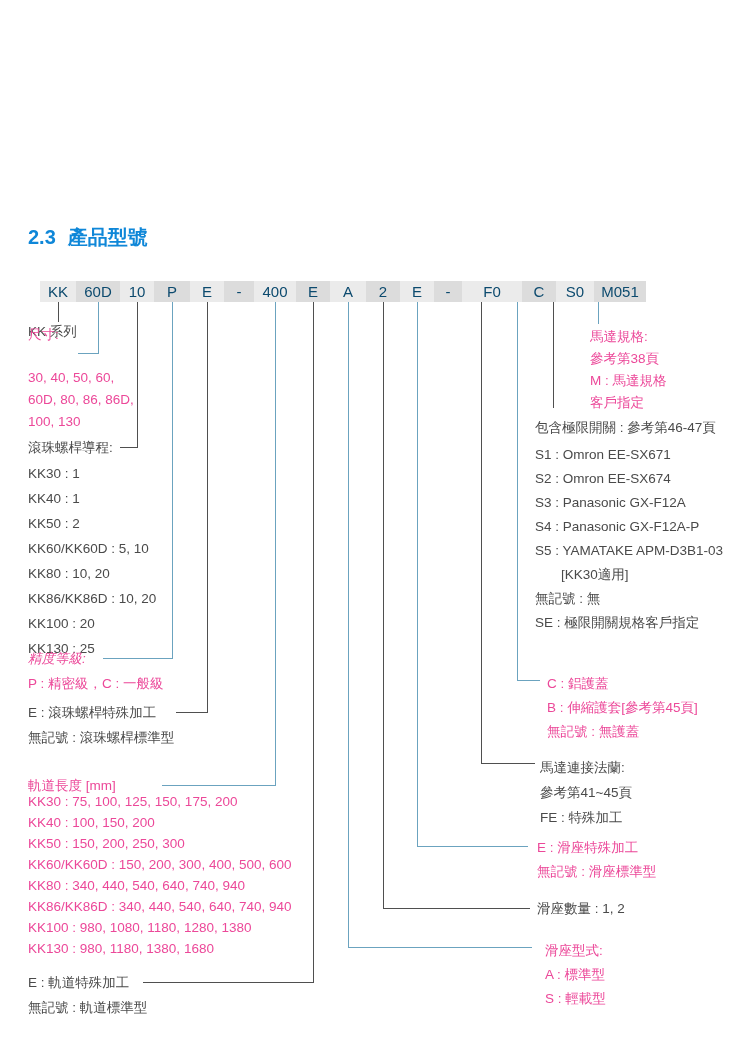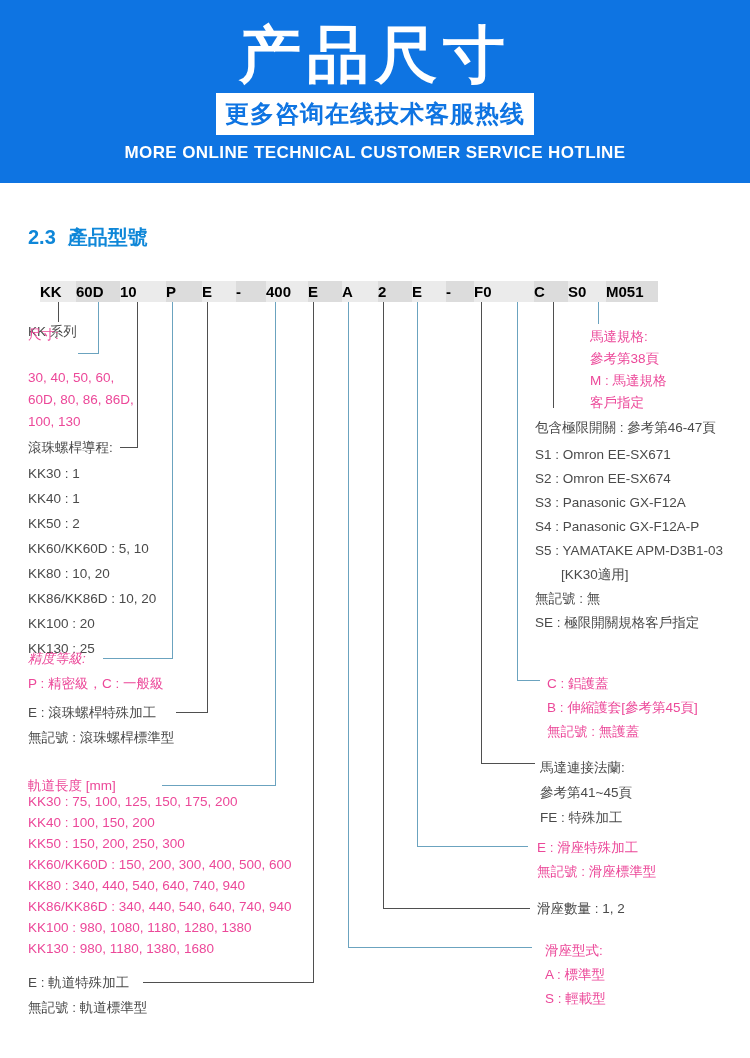--- a/index.html
+++ b/index.html
@@ -37,57 +37,50 @@
     position:absolute; left:28px; top:224px;
     color:#0f87d8; font-size:20px; font-weight:bold;
   }
   .section-title .num { margin-right:12px; }
   
   .model-row {
     position:absolute; left:40px; top:281px; height:21px;
     display:flex; align-items:center;
   }
   .seg {
-    display:inline-block; height:21px; line-height:21px; text-align:left;
-    font-size:15px; font-weight:bold; color:#000000;
+    display:inline-block; height:21px; line-height:21px; text-align:center;
+    font-size:15px; font-weight:normal; color:#0c4a6e;
     background:#ebebeb;
   }
   .seg:nth-child(even) { background:#dcdcdc; }
   
   .vl { position:absolute; width:1px; }
   .hl { position:absolute; height:1px; }
   .c-dark { background:#4f4f4f; }
   .c-blue { background:#6ba3bf; }
   
   .txt { position:absolute; font-size:13.5px; white-space:nowrap; }
   .t-dark { color:#4a4a4a; }
   .t-blue { color:#ec4899; }
   .indent { padding-left:26px; }
 </style>
 </head>
 <body>
 
 <div class="page">
 
-  <div class="header">
-    <div class="header-title">产品尺寸</div>
-    <div class="header-badge">
-      <span>更多咨询在线技术客服热线</span>
-    </div>
-    <div class="header-sub">MORE ONLINE TECHNICAL CUSTOMER SERVICE HOTLINE</div>
-  </div>
 
   <div class="section-title">
     <span class="num">2.3</span><span>產品型號</span>
   </div>
 
   <div class="model-row">
     <span class="seg" style="width:36px">KK</span>
     <span class="seg" style="width:44px">60D</span>
-    <span class="seg" style="width:46px">10</span>
+    <span class="seg" style="width:34px">10</span>
     <span class="seg" style="width:36px">P</span>
     <span class="seg" style="width:34px">E</span>
     <span class="seg" style="width:30px">-</span>
     <span class="seg" style="width:42px">400</span>
     <span class="seg" style="width:34px">E</span>
     <span class="seg" style="width:36px">A</span>
     <span class="seg" style="width:34px">2</span>
     <span class="seg" style="width:34px">E</span>
     <span class="seg" style="width:28px">-</span>
     <span class="seg" style="width:60px">F0</span>

